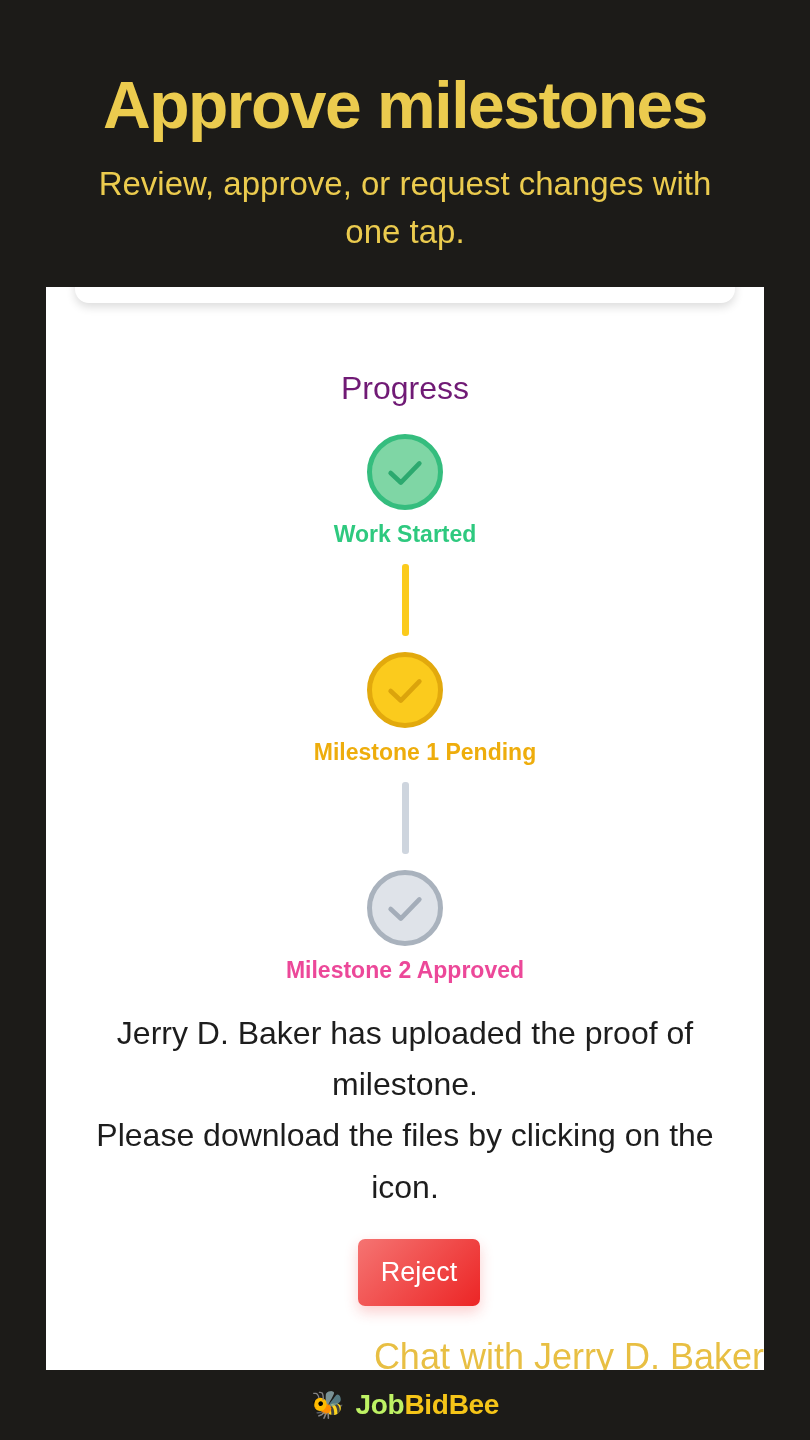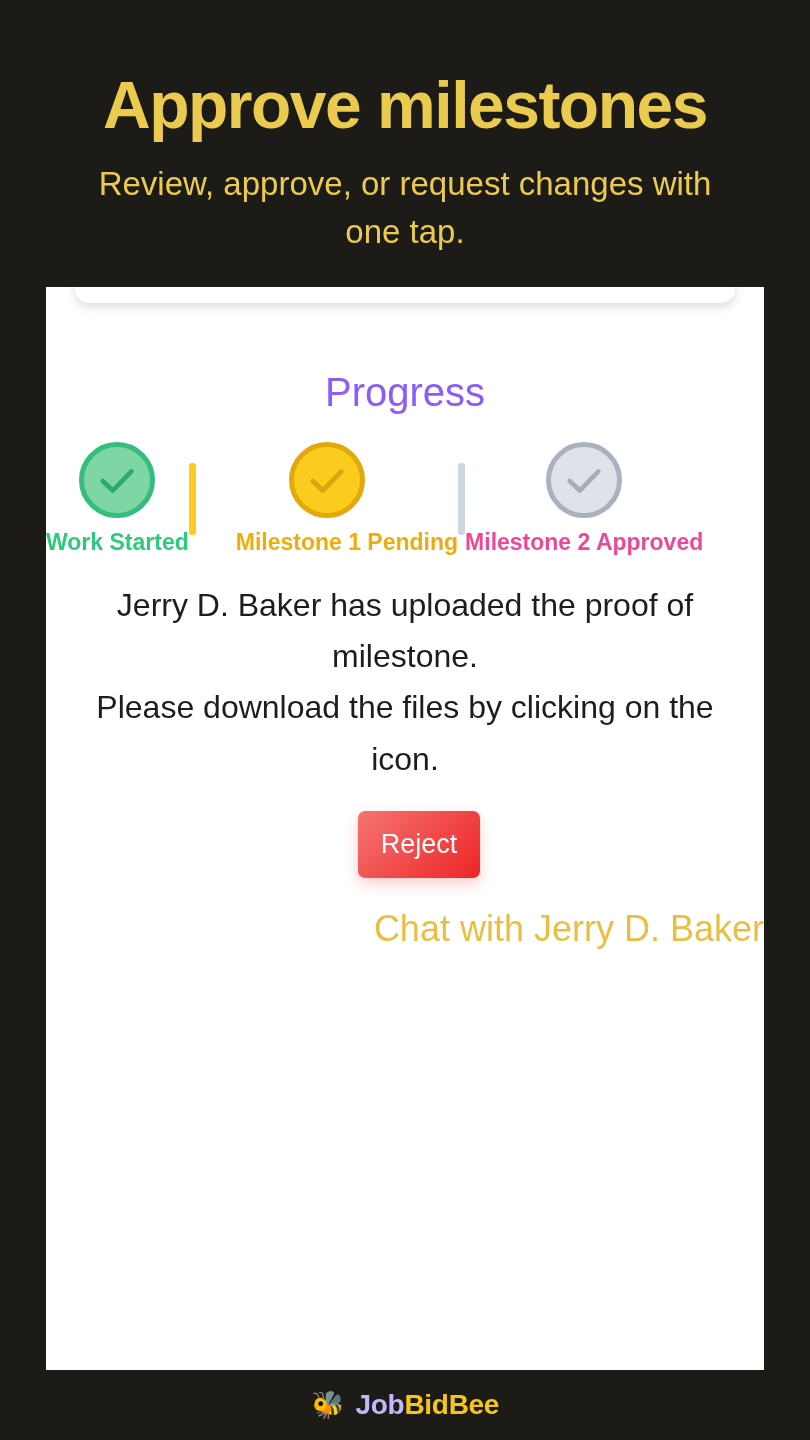--- a/index.html
+++ b/index.html
@@ -30,27 +30,27 @@
     background:#ffffff; overflow:hidden;
   }
   .inner-panel {
     position:absolute; left:29px; top:-40px;
     width:660px; height:56px;
     background:#ffffff; border-radius:14px;
     box-shadow:0 4px 10px rgba(0,0,0,0.14);
   }
 
   .progress-title {
-    text-align:center; color:#8b5cf6;
-    font-size:40px; font-weight:400;
+    text-align:center; color:#701a75;
+    font-size:32px; font-weight:400;
     margin-top:83px;
   }
 
   
-  .timeline { margin-top:27px; display:flex; flex-direction:row; align-items:center; }
+  .timeline { margin-top:27px; display:flex; flex-direction:column; align-items:center; }
   .node { display:flex; flex-direction:column; align-items:center; }
   .circle {
     width:76px; height:76px; border-radius:50%;
     display:flex; align-items:center; justify-content:center;
   }
   .circle svg { width:46px; height:46px; }
   .node-label { margin-top:11px; font-size:23px; font-weight:700; }
 
   .c-green  { background:#7fd6a5; border:5px solid #35bd7e; }
   .l-green  { color:#2ec97f; }
@@ -103,21 +103,21 @@
   }
 
   
   .footer {
     position:absolute; left:0; bottom:0; width:810px; height:70px;
     background:#1c1b18;
     display:flex; align-items:center; justify-content:center; gap:11px;
   }
   .footer-bee { font-size:27px; line-height:1; }
   .brand { font-size:28px; font-weight:700; letter-spacing:-0.3px; }
-  .brand-a { color:#c4b5fd; }
+  .brand-a { color:#bef264; }
   .brand-b { color:#f5c518; }
 </style>
 </head>
 <body>
 
 <div class="screen">
 
   <div class="header">
     <div class="hero-title">Approve milestones</div>
     <div class="hero-sub">Review, approve, or request changes with one tap.</div>

